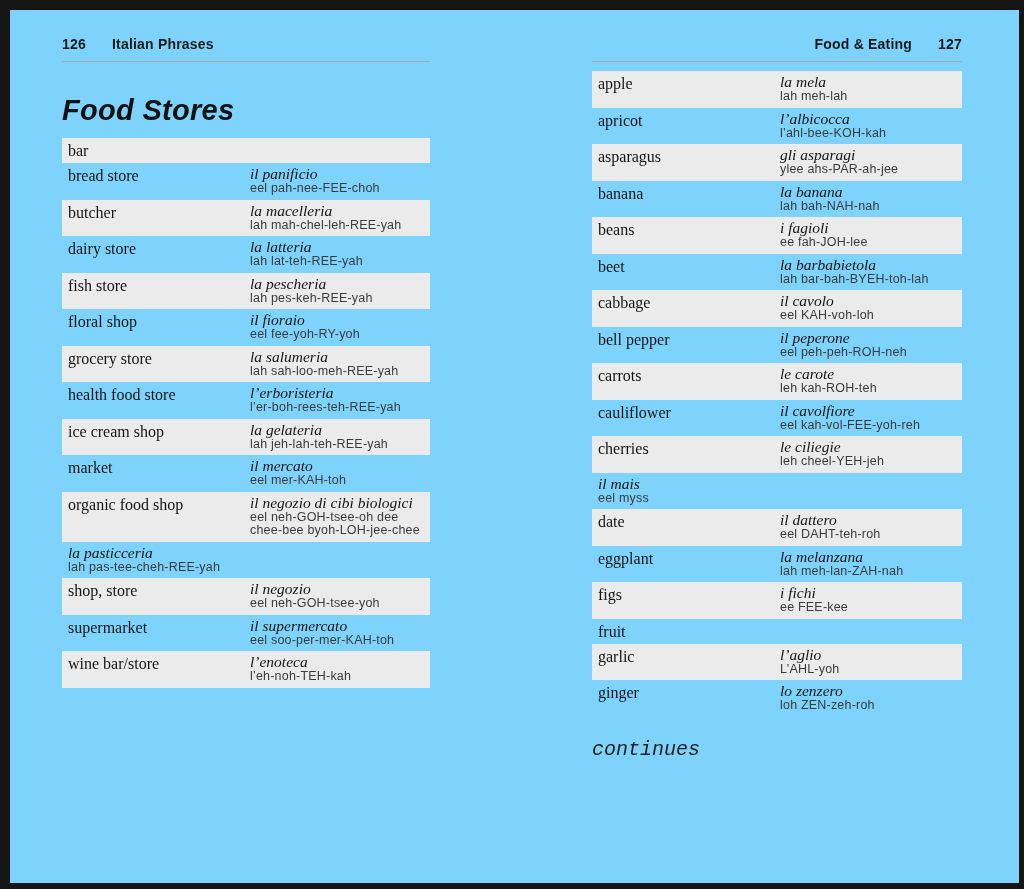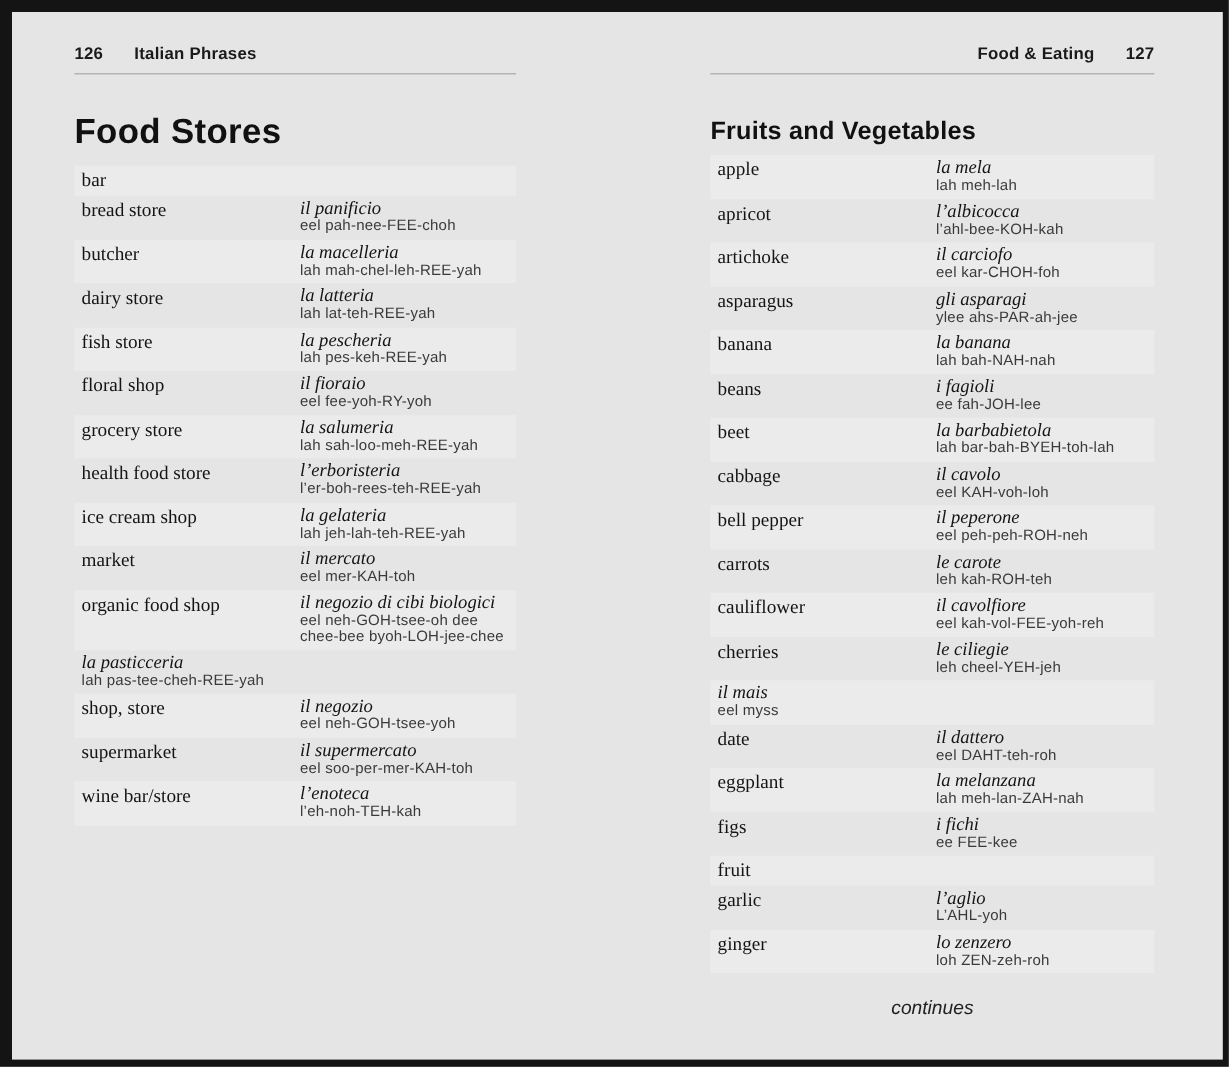--- a/index.html
+++ b/index.html
@@ -6,21 +6,21 @@
   body{
     width:1024px;height:889px;
     background:#141414;
     font-family:"Liberation Sans", sans-serif;
     position:relative;
     overflow:hidden;
   }
   .page{
     position:absolute;
     left:10px; top:10px; right:5px; bottom:6px;
-    background:#e5e5e5;
+    background:#7dd3fc;
   }
   .half{
     position:absolute;
     top:0;
   }
   .half-left{ left:52px; width:368px; }
   .half-right{ left:582px; width:370px; }
 
   .running-head{
     margin-top:26px;
@@ -38,20 +38,21 @@
 
   .section-title{
     font-weight:bold;
     color:#111;
     line-height:1;
   }
   .title-main{
     margin-top:34px;
     font-size:29px;
     letter-spacing:0.3px;
+    font-style:italic;
   }
   .title-sub{
     margin-top:37px;
     font-size:21px;
     letter-spacing:0.2px;
   }
   .phrase-table{ }
   .half-left  .phrase-table{ margin-top:13px; }
   .half-right .phrase-table{ margin-top:9px; }
 
@@ -79,24 +80,24 @@
     color:#141414;
   }
   .pron{
     font-size:12.5px;
     line-height:13.5px;
     color:#3a3a3a;
     letter-spacing:0.2px;
   }
   .footer-note{
     margin-top:21px;
-    text-align:center;
-    font-family:Liberation Sans, sans-serif;
+    text-align:left;
+    font-family:Liberation Mono, monospace;
     font-style:italic;
-    font-size:16px;
+    font-size:20px;
     color:#222;
   }
 </style>
 </head>
 <body>
 
 <div class="page">
 
   <div class="half half-left">
     <div class="running-head">
@@ -208,41 +209,33 @@
         </div>
       </div>
   </div>
 
   <div class="half half-right">
     <div class="running-head right">
       <span>Food &amp; Eating</span>
       <span class="gap"></span>
       <span>127</span>
     </div>
-    <div class="section-title title-sub">Fruits and Vegetables</div>
     <div class="phrase-table">
         <div class="entry-row">
           <div class="col-term">apple</div>
           <div class="col-italian">
             <div class="it-phrase">la mela</div>
             <div class="pron">lah meh-lah</div>
           </div>
         </div>
         <div class="entry-row">
           <div class="col-term">apricot</div>
           <div class="col-italian">
             <div class="it-phrase">l’albicocca</div>
             <div class="pron">l’ahl-bee-KOH-kah</div>
-          </div>
-        </div>
-        <div class="entry-row">
-          <div class="col-term">artichoke</div>
-          <div class="col-italian">
-            <div class="it-phrase">il carciofo</div>
-            <div class="pron">eel kar-CHOH-foh</div>
           </div>
         </div>
         <div class="entry-row">
           <div class="col-term">asparagus</div>
           <div class="col-italian">
             <div class="it-phrase">gli asparagi</div>
             <div class="pron">ylee ahs-PAR-ah-jee</div>
           </div>
         </div>
         <div class="entry-row">

